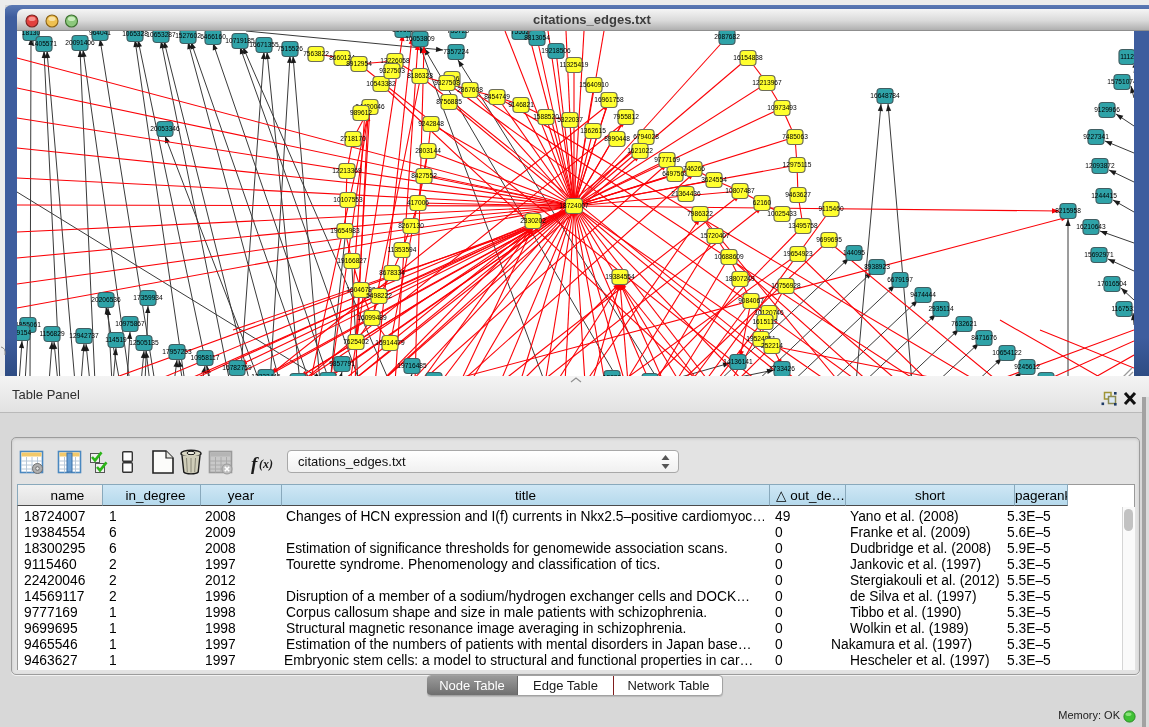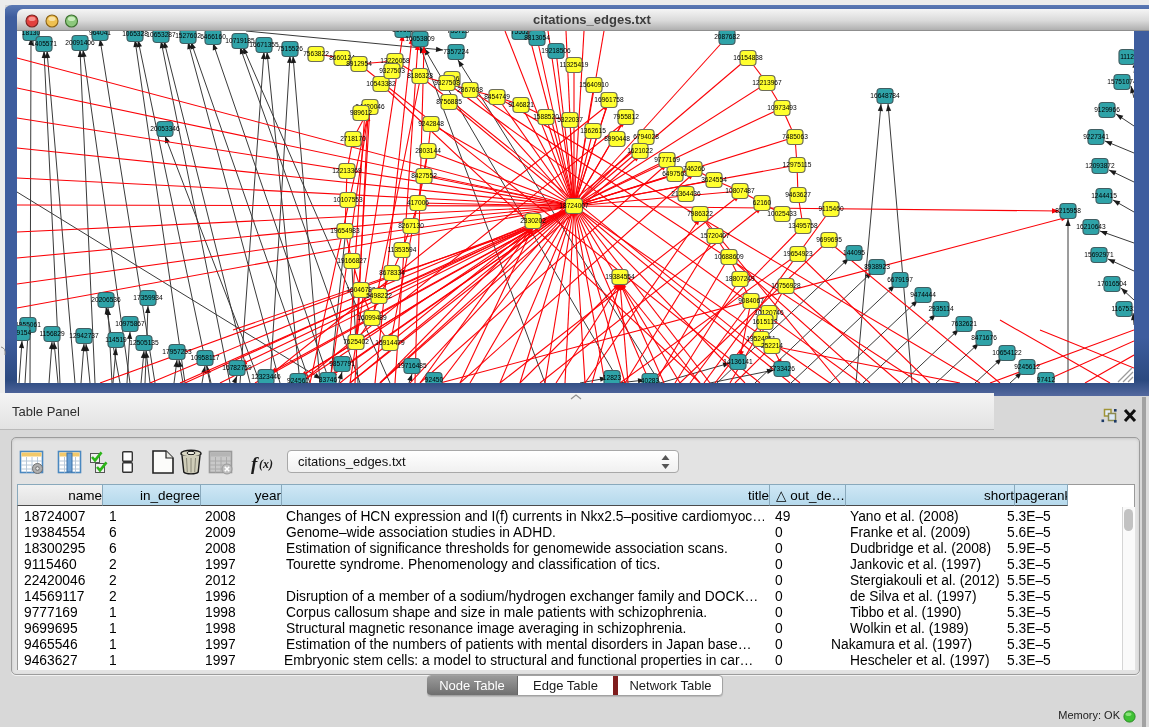--- a/index.html
+++ b/index.html
@@ -2,26 +2,26 @@
 <html><head><meta charset="utf-8"><style>
 *{margin:0;padding:0;box-sizing:border-box}
 html,body{width:1149px;height:727px;overflow:hidden;background:#d8d8d8;font-family:"Liberation Sans",sans-serif}
 .abs{position:absolute}
 #bg-top{position:absolute;left:0;top:0;width:1149px;height:5px;background:#ececec}
 #bg-left{position:absolute;left:0;top:0;width:5px;height:400px;background:#ececec}
 #blue{position:absolute;left:4px;top:5px;width:1145px;height:391px;background:linear-gradient(#5b79b4,#3e5d9e 12px,#3e5d9e 85%,#2c4a80 96%,#54699f);border-top-left-radius:8px}
 #titlebar{position:absolute;left:17px;top:9px;width:1132px;height:22px;background:linear-gradient(#f5f5f5,#dadada 55%,#b0b0b0);border-top-left-radius:6px;border-top-right-radius:0;border-bottom:1px solid #8f8f8f}
 #titlebar .t{position:absolute;left:440px;top:3px;width:270px;text-align:center;font-size:13px;font-weight:bold;color:#3c3c3c}
 #graph{position:absolute;left:17px;top:31px;width:1117px;height:352px;background:#fff}
-#tpbar{position:absolute;left:0;top:393px;width:994px;height:37px;background:linear-gradient(#f4f4f4,#e2e2e2);border-bottom:1px solid #b9b9b9}
+#tpbar{position:absolute;left:0;top:376px;width:1149px;height:37px;background:linear-gradient(#f4f4f4,#e2e2e2);border-bottom:1px solid #b9b9b9}
 #tpbar .t{position:absolute;left:12px;top:11px;font-size:13px;color:#2e2e2e}
 #container{position:absolute;left:11px;top:437px;width:1129px;height:238px;background:#e3e3e3;border:1px solid #9c9c9c;border-radius:5px;box-shadow:inset 0 1px 3px rgba(0,0,0,0.12), 0 1px 0 #f2f2f2}
 #dropdown{position:absolute;left:287px;top:450px;width:392px;height:23px;background:linear-gradient(#ffffff,#f0f0f0);border:1px solid #a8a8a8;border-radius:4px;font-size:13px;color:#111;line-height:21px;padding-left:10px}
 #table{position:absolute;left:17px;top:484px;width:1118px;height:186px;background:#fff;border:1px solid #9a9a9a;border-bottom:none}
-.hc{position:absolute;top:484px;height:22px;white-space:nowrap;overflow:hidden;background:linear-gradient(#cfe7f5,#b5d9ec);border:1px solid #89a9bc;border-bottom:1px solid #4a4a4a;border-right:none;font-size:13.5px;color:#000;text-align:right;line-height:21px}
+.hc{position:absolute;top:484px;height:22px;white-space:nowrap;overflow:hidden;background:linear-gradient(#cfe7f5,#b5d9ec);border:1px solid #89a9bc;border-bottom:1px solid #4a4a4a;border-right:none;font-size:13.5px;color:#000;text-align:center;line-height:21px}
 .trow{position:absolute;left:17px;width:1105px;height:16px;font-size:13.8px;color:#000}
 .trow span{position:absolute;top:0;white-space:nowrap}
 #tabs{position:absolute;left:427px;top:675px;width:296px;height:21px;border:1px solid #a2a2a2;border-radius:4px;background:#fff;box-shadow:0 1px 1px rgba(0,0,0,0.15)}
 .seg{position:absolute;top:676px;height:19px;font-size:13px;text-align:center;line-height:19px;color:#1a1a1a}
 #mem{position:absolute;left:1020px;top:709px;width:100px;text-align:right;font-size:11px;color:#222}
 #memdot{position:absolute;left:1123px;top:710px;width:13px;height:13px}
 #scroll{position:absolute;left:1122px;top:507px;width:13px;height:163px;background:#fafafa;border-left:1px solid #d5d5d5}
 #thumb{position:absolute;left:1124px;top:509px;width:9px;height:22px;background:#c2c2c2;border-radius:5px}
 </style></head><body>
 <div id="blue"></div>
@@ -882,21 +882,20 @@
     <span style="left:188px">2008</span>
     <span style="left:269px;width:478px;overflow:hidden;display:inline-block">Changes of HCN expression and I(f) currents in Nkx2.5–positive cardiomyoc…</span>
     <span style="left:758px">49</span>
     <span style="left:833px">Yano et al. (2008)</span>
     <span style="left:990px">5.3E–5</span>
   </div>
 <div class="trow" style="top:525px">
     <span style="left:7px">19384554</span>
     <span style="left:92px">6</span>
     <span style="left:188px">2009</span>
-    <span style="left:269px;width:478px;overflow:hidden;display:inline-block">Genome–wide association studies in ADHD.</span>
     <span style="left:758px">0</span>
     <span style="left:833px">Franke et al. (2009)</span>
     <span style="left:990px">5.6E–5</span>
   </div>
 <div class="trow" style="top:541px">
     <span style="left:7px">18300295</span>
     <span style="left:92px">6</span>
     <span style="left:188px">2008</span>
     <span style="left:269px;width:478px;overflow:hidden;display:inline-block">Estimation of significance thresholds for genomewide association scans.</span>
     <span style="left:758px">0</span>
@@ -917,21 +916,21 @@
     <span style="left:92px">2</span>
     <span style="left:188px">2012</span>
     <span style="left:758px">0</span>
     <span style="left:833px">Stergiakouli et al. (2012)</span>
     <span style="left:990px">5.5E–5</span>
   </div>
 <div class="trow" style="top:589px">
     <span style="left:7px">14569117</span>
     <span style="left:92px">2</span>
     <span style="left:188px">1996</span>
-    <span style="left:269px;width:478px;overflow:hidden;display:inline-block">Disruption of a member of a sodium/hydrogen exchanger family and DOCK…</span>
+    <span style="left:269px;width:478px;overflow:hidden;display:inline-block">Disruption of a member of a sodium/hydrogen exchanger cells and DOCK…</span>
     <span style="left:758px">0</span>
     <span style="left:833px">de Silva et al. (1997)</span>
     <span style="left:990px">5.3E–5</span>
   </div>
 <div class="trow" style="top:605px">
     <span style="left:7px">9777169</span>
     <span style="left:92px">1</span>
     <span style="left:188px">1998</span>
     <span style="left:269px;width:478px;overflow:hidden;display:inline-block">Corpus callosum shape and size in male patients with schizophrenia.</span>
     <span style="left:758px">0</span>
@@ -963,19 +962,19 @@
     <span style="left:267px;width:478px;overflow:hidden;display:inline-block">Embryonic stem cells: a model to structural and functional properties in car…</span>
     <span style="left:758px">0</span>
     <span style="left:833px">Hescheler et al. (1997)</span>
     <span style="left:990px">5.3E–5</span>
   </div>
 <div id="scroll"></div>
 <div id="thumb"></div>
 <div id="tabs"></div>
 <div class="seg" style="left:427px;width:91px;background:linear-gradient(#9a9a9a,#6f6f6f);color:#fff;border-radius:4px 0 0 4px;border-right:1px solid #666">Node Table</div>
 <div class="seg" style="left:519px;width:93px">Edge Table</div>
-<div class="seg" style="left:613px;width:110px;border-left:5px solid #7f1d1d">Network Table</div>
+<div class="seg" style="left:613px;width:110px;border-left:1px solid #7f1d1d">Network Table</div>
 <div style="position:absolute;left:1142px;top:397px;width:4px;height:330px;background:#a2a2a2"></div>
 <div style="position:absolute;left:1146px;top:397px;width:3px;height:330px;background:#dcdcdc"></div>
 <div id="mem">Memory: OK</div>
 <svg id="memdot" width="13" height="13">
     <circle cx="6.5" cy="6.5" r="5.6" fill="#3fc135" stroke="#2a8a24"></circle>
     <ellipse cx="5.5" cy="4.2" rx="3" ry="1.8" fill="#9ce98c" opacity="0.8"></ellipse>
   </svg>
 </body></html>

